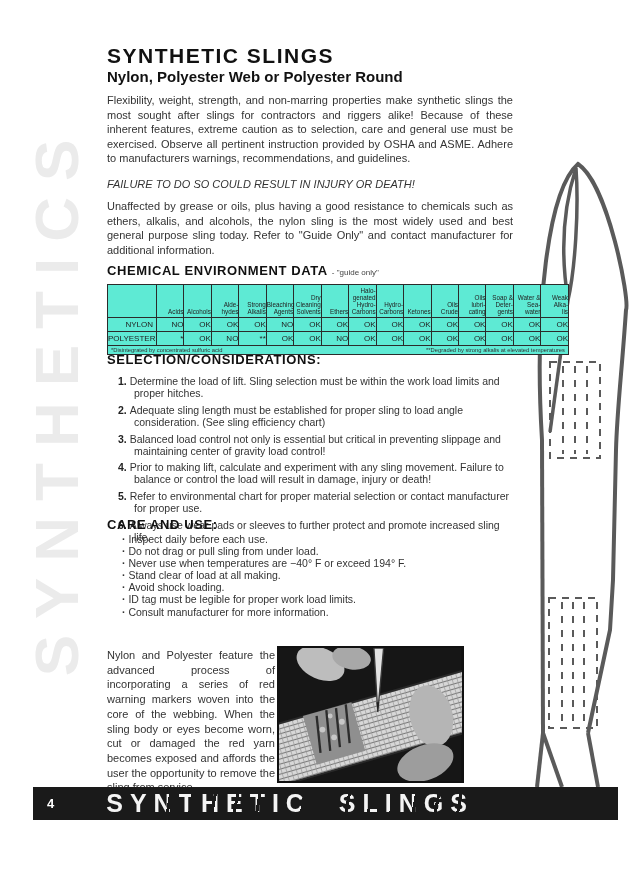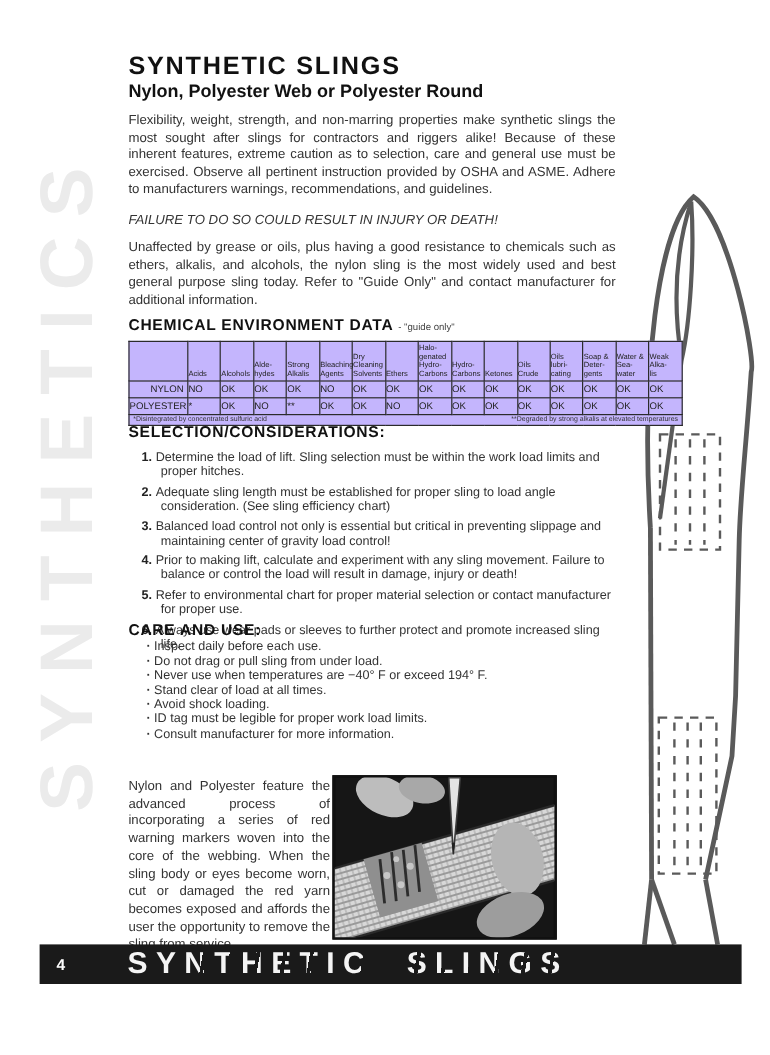--- a/index.html
+++ b/index.html
@@ -26,22 +26,22 @@
   #intro-para1 { top:93px; }
   #intro-warning { left:107px; top:178px; width:406px; font-size:11px; font-style:italic; color:#333; z-index:2;}
   #intro-para2 { top:199px; }
 
   .section-heading { left:107px; font-size:13px; font-weight:700; letter-spacing:0.6px; color:#111; z-index:2;}
   #chem-heading-row { top:263px; }
   #chem-heading-note { font-size:8px; font-weight:400; letter-spacing:0; color:#444; margin-left:4px; }
 
   
   #chem-table-wrap { left:107px; top:284px; width:462px; background:#fff; z-index:3; }
-  table { border-collapse:collapse; width:100%; table-layout:fixed; background:#c4b5fd; }
-  th,td { border:1px solid #2b2b2b; text-align:left; vertical-align:bottom; color:#222; }
+  table { border-collapse:collapse; width:100%; table-layout:fixed; background:#5eead4; }
+  th,td { border:1px solid #2b2b2b; text-align:right; vertical-align:bottom; color:#222; }
   thead th { font-size:6.3px; font-weight:400; white-space:pre-line; line-height:7px; padding:2px 0 2px 0; height:32px; }
   thead th:first-child, tbody th { width:49px; }
   tbody th { font-size:8px; font-weight:400; text-align:right; padding-right:3px; vertical-align:middle; }
   tbody td { font-size:8px; font-weight:400; height:14px; vertical-align:middle; }
   tfoot td { border:1px solid #2b2b2b; padding:1px 3px; }
   .footnotes { display:flex; justify-content:space-between; font-size:5.8px; color:#333; }
 
   
   #selection-heading { top:352px; }
   #selection-list { left:118px; top:376px; width:396px; list-style:none; z-index:2; counter-reset:sel; }
@@ -224,21 +224,21 @@
     <li>Prior to making lift, calculate and experiment with any sling movement. Failure to balance or control the load will result in damage, injury or death!</li>
     <li>Refer to environmental chart for proper material selection or contact manufacturer for proper use.</li>
     <li>Always use wear pads or sleeves to further protect and promote increased sling life.</li>
   </ol>
 
 <div id="care-heading" class="abs section-heading">CARE AND USE:</div>
 <ul id="care-list" class="abs">
     <li>Inspect daily before each use.</li>
     <li>Do not drag or pull sling from under load.</li>
     <li>Never use when temperatures are −40° F or exceed 194° F.</li>
-    <li>Stand clear of load at all times.</li>
+    <li>Stand clear of load at all making.</li>
     <li>Avoid shock loading.</li>
     <li>ID tag must be legible for proper work load limits.</li>
     <li>Consult manufacturer for more information.</li>
   </ul>
 
 <p id="feature-para" class="abs">Nylon and Polyester feature the advanced process of incorporating a series of red warning markers woven into the core of the webbing.  When the sling body or eyes become worn, cut or damaged the red yarn becomes exposed and affords the user the opportunity to remove the sling from service.</p>
 
 <div id="photo-frame" class="abs">
   <svg viewBox="0 0 187 137">
     <defs>

